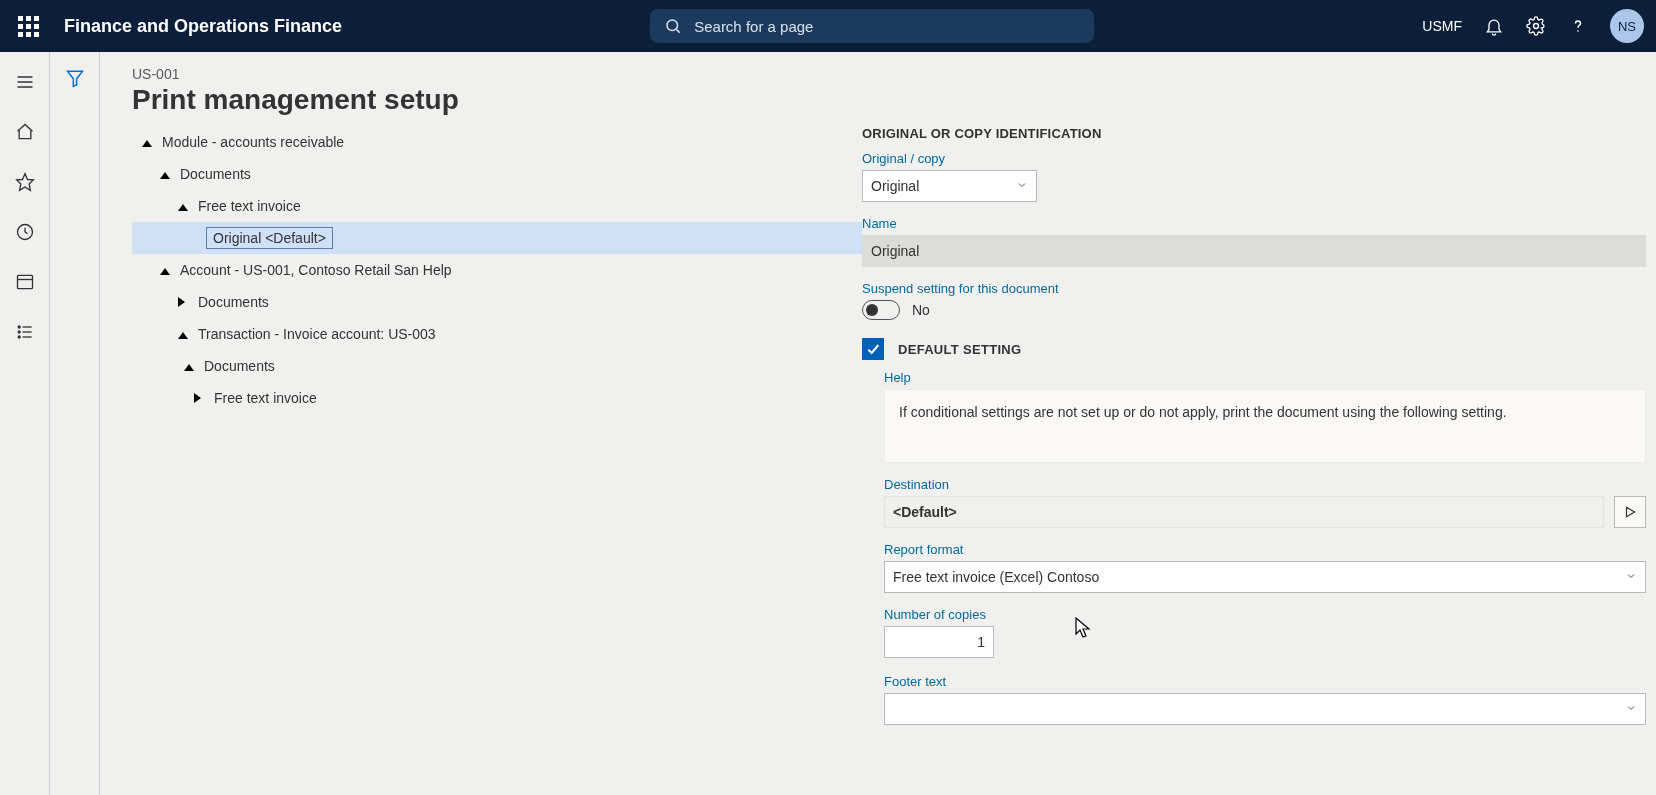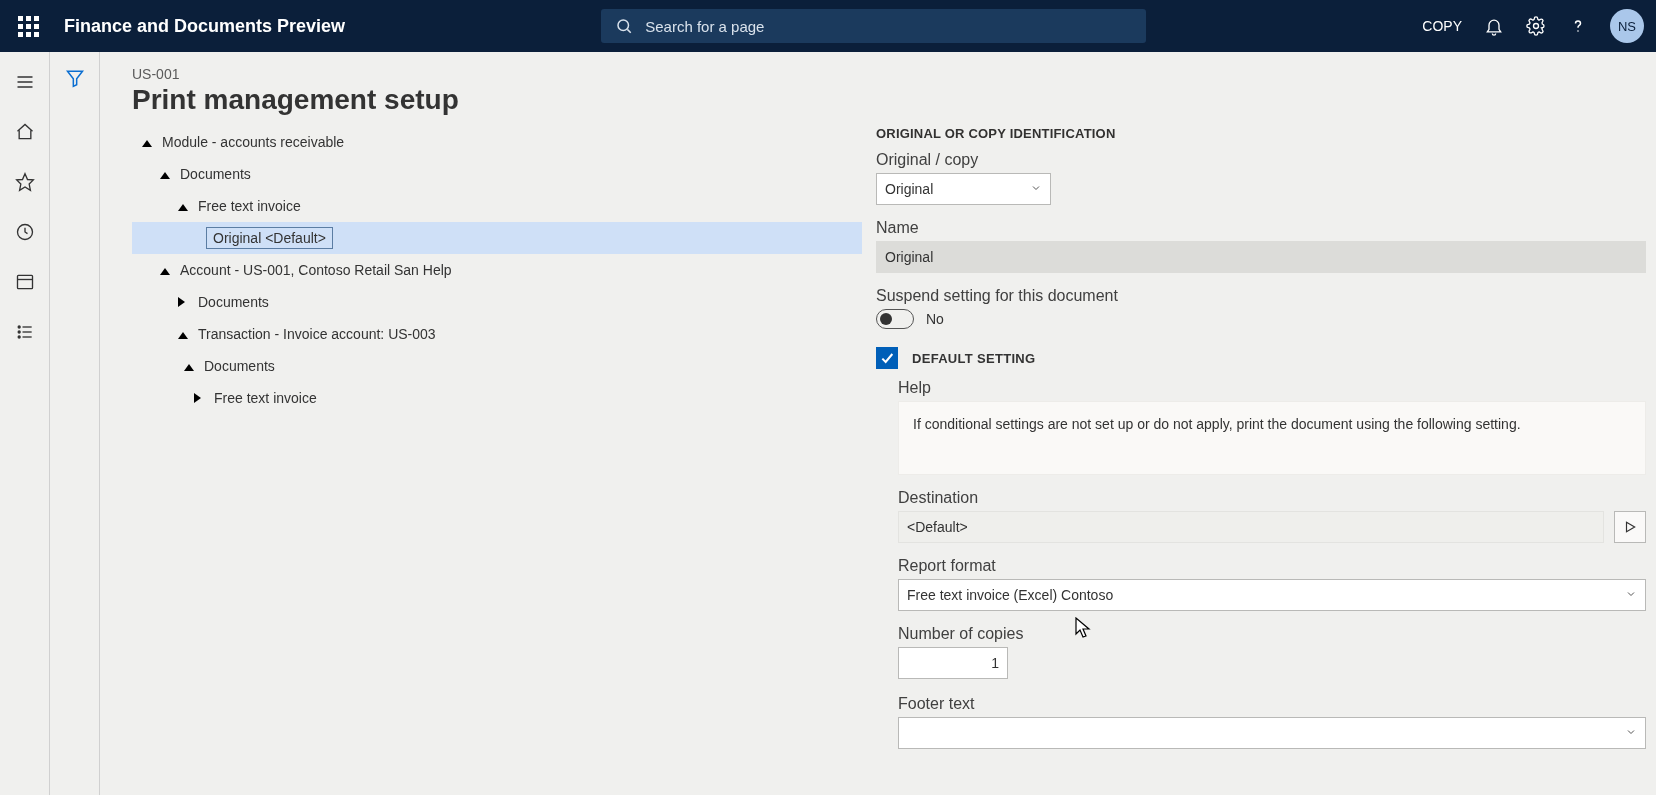--- a/index.html
+++ b/index.html
@@ -39,24 +39,24 @@
     width: 5px; height: 5px;
     border-radius: 0;
   }
   .topbar .app-title {
     font-size: 18px;
     font-weight: 600;
   }
   .topbar .search {
     margin-left: auto;
     margin-right: auto;
-    width: 545px;
+    width: 444px;
     height: 34px;
     background: #1b3a5d;
-    border-radius: 3px;
+    border-radius: 8px;
     display: flex;
     align-items: center;
     padding: 0 14px;
     color: #d9e2ec;
     font-size: 15px;
   }
   .topbar .search svg { flex-shrink: 0; margin-right: 12px; }
   .topbar .right-group {
     display: flex;
     align-items: center;
@@ -131,21 +131,21 @@
     margin-bottom: 2px;
   }
   .page-title {
     font-size: 28px;
     font-weight: 600;
     margin: 0 0 10px 0;
   }
 
   .columns {
     display: flex;
-    gap: 14px;
+    gap: 0;
     align-items: flex-start;
   }
   .tree-col {
     width: 730px;
     flex-shrink: 0;
   }
   .form-col {
     flex: 1;
     min-width: 0;
     padding-top: 0;
@@ -196,22 +196,22 @@
     font-size: 13px;
     font-weight: 700;
     color: #323130;
     margin-bottom: 10px;
     letter-spacing: 0.2px;
   }
   .field {
     margin-bottom: 14px;
   }
   .field-label {
-    font-size: 16px;
-    color: #404040;
+    font-size: 13px;
+    color: #0369a1;
     margin-bottom: 4px;
   }
   .text-input, .select-input {
     height: 32px;
     border: 1px solid #b9b9b7;
     background: #fff;
     padding: 0 8px;
     font-size: 14px;
     color: #333;
     font-family: inherit;
@@ -298,20 +298,21 @@
     font-size: 14px;
     line-height: 1.5;
     color: #333;
     min-height: 74px;
   }
 
   .dest-row {
     display: flex;
     gap: 10px;
     align-items: center;
+    font-weight: bold;
   }
   .dest-input {
     flex: 1;
     height: 32px;
     background: #efefec;
     border: 1px solid #e3e3e0;
     padding: 0 8px;
     display: flex;
     align-items: center;
     font-size: 14px;
@@ -348,32 +349,32 @@
     <span></span>
       <span></span>
       <span></span>
     <span></span>
       <span></span>
       <span></span>
     <span></span>
       <span></span>
       <span></span>
   </div>
-  <div class="app-title">Finance and Documents Preview</div>
+  <div class="app-title">Finance and Operations Finance</div>
 
   <div class="search">
     <svg width="18" height="18" viewBox="0 0 24 24" fill="none" stroke="#d9e2ec" stroke-width="2">
         <circle cx="11" cy="11" r="7"></circle>
         <line x1="21" y1="21" x2="16.5" y2="16.5"></line>
       </svg>
     <span>Search for a page</span>
   </div>
 
   <div class="right-group">
-    <div class="txt">COPY</div>
+    <div class="txt">USMF</div>
     <div class="icon">
       <svg width="20" height="20" viewBox="0 0 24 24" fill="none" stroke="#fff" stroke-width="1.6">
           <path d="M18 16v-5a6 6 0 10-12 0v5l-2 3h16l-2-3z"></path>
           <path d="M10 21a2 2 0 004 0"></path>
         </svg>
     </div>
     <div class="icon">
       <svg width="20" height="20" viewBox="0 0 24 24" fill="none" stroke="#fff" stroke-width="1.6">
           <circle cx="12" cy="12" r="3"></circle>
           <path d="M19.4 15a1.7 1.7 0 00.34 1.87l.06.06a2 2 0 11-2.83 2.83l-.06-.06a1.7 1.7 0 00-1.87-.34 1.7 1.7 0 00-1 1.56V21a2 2 0 11-4 0v-.09a1.7 1.7 0 00-1-1.56 1.7 1.7 0 00-1.87.34l-.06.06a2 2 0 11-2.83-2.83l.06-.06A1.7 1.7 0 004.6 15a1.7 1.7 0 00-1.56-1H3a2 2 0 110-4h.09A1.7 1.7 0 004.6 9a1.7 1.7 0 00-.34-1.87l-.06-.06A2 2 0 117.03 4.24l.06.06A1.7 1.7 0 009 4.6a1.7 1.7 0 001-1.56V3a2 2 0 114 0v.09a1.7 1.7 0 001 1.56 1.7 1.7 0 001.87-.34l.06-.06a2 2 0 112.83 2.83l-.06.06A1.7 1.7 0 0019.4 9c.14.34.22.7.22 1.07V10a2 2 0 110 4h-.09c-.37 0-.73.08-1.07.22z"></path>

